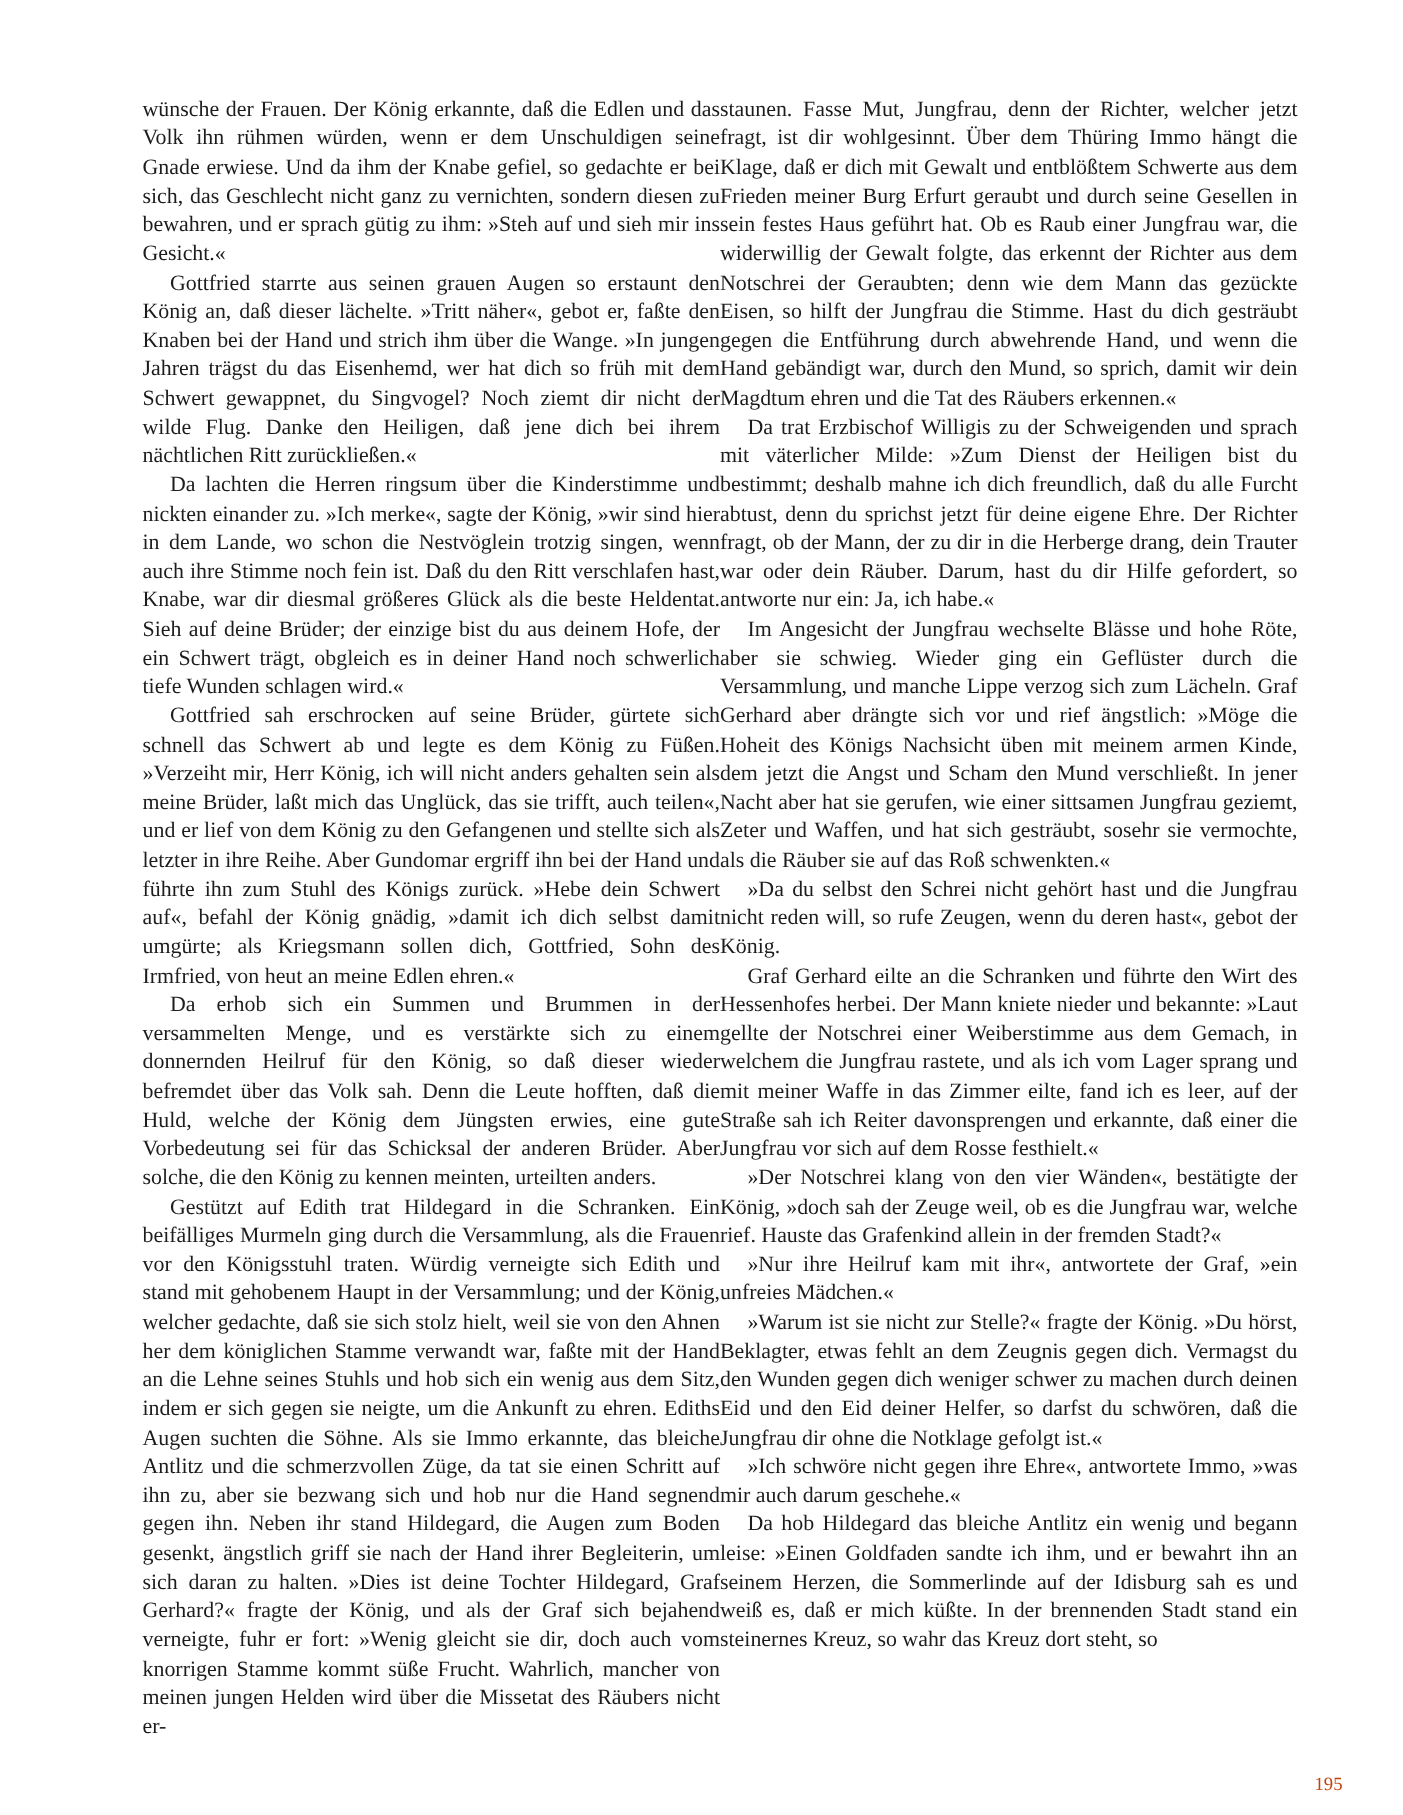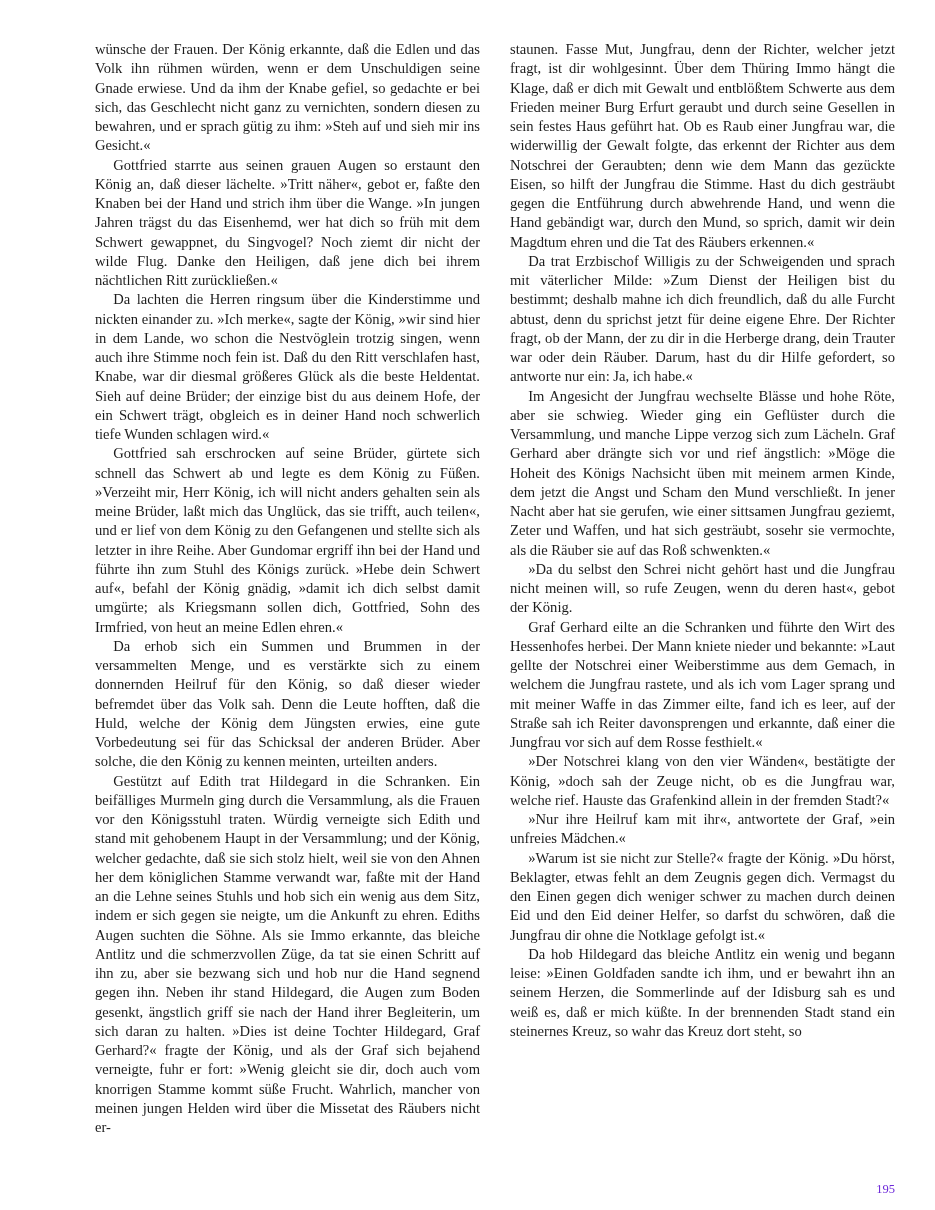--- a/index.html
+++ b/index.html
@@ -12,24 +12,23 @@
     width: 935px;
     height: 1210px;
     background: #ffffff;
     overflow: hidden;
     font-family: "Liberation Serif", "DejaVu Serif", serif;
     color: #1c1c1c;
   }
   .text-area {
     position: absolute;
     left: 95px;
-    top: 40px;
+    top: 64px;
     width: 800px;
     display: flex;
-    gap: 30px;
   }
   .column {
     width: 385px;
     font-size: 14.6px;
     line-height: 19.25px;
     text-align: justify;
     hyphens: auto;
     -webkit-hyphens: auto;
   }
   .column p {
@@ -38,21 +37,21 @@
     text-indent: 1.25em;
   }
   .column p.cont {
     text-indent: 0;
   }
   .page-number {
     position: absolute;
     right: 40px;
     bottom: 13px;
     font-size: 12.5px;
-    color: #6d28d9;
+    color: #c2410c;
   }
 </style>
 </head>
 <body>
 
 <div class="page">
   <div class="text-area">
 
     <div class="column">
       <p class="cont">wünsche der Frauen. Der König erkannte, daß die Edlen und das Volk ihn rühmen würden, wenn er dem Unschuldigen seine Gnade erwiese. Und da ihm der Knabe gefiel, so gedachte er bei sich, das Geschlecht nicht ganz zu vernichten, sondern diesen zu bewahren, und er sprach gütig zu ihm: »Steh auf und sieh mir ins Gesicht.«</p>
@@ -60,24 +59,25 @@
       <p>Da lachten die Herren ringsum über die Kinderstimme und nickten einander zu. »Ich merke«, sagte der König, »wir sind hier in dem Lande, wo schon die Nestvöglein trotzig singen, wenn auch ihre Stimme noch fein ist. Daß du den Ritt verschlafen hast, Knabe, war dir diesmal größeres Glück als die beste Heldentat. Sieh auf deine Brüder; der einzige bist du aus deinem Hofe, der ein Schwert trägt, obgleich es in deiner Hand noch schwerlich tiefe Wunden schlagen wird.«</p>
       <p>Gottfried sah erschrocken auf seine Brüder, gürtete sich schnell das Schwert ab und legte es dem König zu Füßen. »Verzeiht mir, Herr König, ich will nicht anders gehalten sein als meine Brüder, laßt mich das Unglück, das sie trifft, auch teilen«, und er lief von dem König zu den Gefangenen und stellte sich als letzter in ihre Reihe. Aber Gundomar ergriff ihn bei der Hand und führte ihn zum Stuhl des Königs zurück. »Hebe dein Schwert auf«, befahl der König gnädig, »damit ich dich selbst damit umgürte; als Kriegsmann sollen dich, Gottfried, Sohn des Irmfried, von heut an meine Edlen ehren.«</p>
       <p>Da erhob sich ein Summen und Brummen in der versammelten Menge, und es verstärkte sich zu einem donnernden Heilruf für den König, so daß dieser wieder befremdet über das Volk sah. Denn die Leute hofften, daß die Huld, welche der König dem Jüngsten erwies, eine gute Vorbedeutung sei für das Schicksal der anderen Brüder. Aber solche, die den König zu kennen meinten, urteilten anders.</p>
       <p>Gestützt auf Edith trat Hildegard in die Schranken. Ein beifälliges Murmeln ging durch die Versammlung, als die Frauen vor den Königsstuhl traten. Würdig verneigte sich Edith und stand mit gehobenem Haupt in der Versammlung; und der König, welcher gedachte, daß sie sich stolz hielt, weil sie von den Ahnen her dem königlichen Stamme verwandt war, faßte mit der Hand an die Lehne seines Stuhls und hob sich ein wenig aus dem Sitz, indem er sich gegen sie neigte, um die Ankunft zu ehren. Ediths Augen suchten die Söhne. Als sie Immo erkannte, das bleiche Antlitz und die schmerzvollen Züge, da tat sie einen Schritt auf ihn zu, aber sie bezwang sich und hob nur die Hand segnend gegen ihn. Neben ihr stand Hildegard, die Augen zum Boden gesenkt, ängstlich griff sie nach der Hand ihrer Begleiterin, um sich daran zu halten. »Dies ist deine Tochter Hildegard, Graf Gerhard?« fragte der König, und als der Graf sich bejahend verneigte, fuhr er fort: »Wenig gleicht sie dir, doch auch vom knorrigen Stamme kommt süße Frucht. Wahrlich, mancher von meinen jungen Helden wird über die Missetat des Räubers nicht er-</p>
     </div>
 
     <div class="column">
       <p class="cont">staunen. Fasse Mut, Jungfrau, denn der Richter, welcher jetzt fragt, ist dir wohlgesinnt. Über dem Thüring Immo hängt die Klage, daß er dich mit Gewalt und entblößtem Schwerte aus dem Frieden meiner Burg Erfurt geraubt und durch seine Gesellen in sein festes Haus geführt hat. Ob es Raub einer Jungfrau war, die widerwillig der Gewalt folgte, das erkennt der Richter aus dem Notschrei der Geraubten; denn wie dem Mann das gezückte Eisen, so hilft der Jungfrau die Stimme. Hast du dich gesträubt gegen die Entführung durch abwehrende Hand, und wenn die Hand gebändigt war, durch den Mund, so sprich, damit wir dein Magdtum ehren und die Tat des Räubers erkennen.«</p>
       <p>Da trat Erzbischof Willigis zu der Schweigenden und sprach mit väterlicher Milde: »Zum Dienst der Heiligen bist du bestimmt; deshalb mahne ich dich freundlich, daß du alle Furcht abtust, denn du sprichst jetzt für deine eigene Ehre. Der Richter fragt, ob der Mann, der zu dir in die Herberge drang, dein Trauter war oder dein Räuber. Darum, hast du dir Hilfe gefordert, so antworte nur ein: Ja, ich habe.«</p>
       <p>Im Angesicht der Jungfrau wechselte Blässe und hohe Röte, aber sie schwieg. Wieder ging ein Geflüster durch die Versammlung, und manche Lippe verzog sich zum Lächeln. Graf Gerhard aber drängte sich vor und rief ängstlich: »Möge die Hoheit des Königs Nachsicht üben mit meinem armen Kinde, dem jetzt die Angst und Scham den Mund verschließt. In jener Nacht aber hat sie gerufen, wie einer sittsamen Jungfrau geziemt, Zeter und Waffen, und hat sich gesträubt, sosehr sie vermochte, als die Räuber sie auf das Roß schwenkten.«</p>
-      <p>»Da du selbst den Schrei nicht gehört hast und die Jungfrau nicht meinen will, so rufe Zeugen, wenn du deren hast«, gebot der König.</p>
+      <p>»Da du selbst den Schrei nicht gehört hast und die Jungfrau nicht reden will, so rufe Zeugen, wenn du deren hast«, gebot der König.</p>
       <p>Graf Gerhard eilte an die Schranken und führte den Wirt des Hessenhofes herbei. Der Mann kniete nieder und bekannte: »Laut gellte der Notschrei einer Weiberstimme aus dem Gemach, in welchem die Jungfrau rastete, und als ich vom Lager sprang und mit meiner Waffe in das Zimmer eilte, fand ich es leer, auf der Straße sah ich Reiter davonsprengen und erkannte, daß einer die Jungfrau vor sich auf dem Rosse festhielt.«</p>
-      <p>»Der Notschrei klang von den vier Wänden«, bestätigte der König, »doch sah der Zeuge nicht, ob es die Jungfrau war, welche rief. Hauste das Grafenkind allein in der fremden Stadt?«</p>
+      <p>»Der Notschrei klang von den vier Wänden«, bestätigte der König, »doch sah der Zeuge weil, ob es die Jungfrau war, welche rief. Hauste das Grafenkind allein in der fremden Stadt?«</p>
       <p>»Nur ihre Heilruf kam mit ihr«, antwortete der Graf, »ein unfreies Mädchen.«</p>
-      <p>»Warum ist sie nicht zur Stelle?« fragte der König. »Du hörst, Beklagter, etwas fehlt an dem Zeugnis gegen dich. Vermagst du den Einen gegen dich weniger schwer zu machen durch deinen Eid und den Eid deiner Helfer, so darfst du schwören, daß die Jungfrau dir ohne die Notklage gefolgt ist.«</p>
+      <p>»Warum ist sie nicht zur Stelle?« fragte der König. »Du hörst, Beklagter, etwas fehlt an dem Zeugnis gegen dich. Vermagst du den Wunden gegen dich weniger schwer zu machen durch deinen Eid und den Eid deiner Helfer, so darfst du schwören, daß die Jungfrau dir ohne die Notklage gefolgt ist.«</p>
+      <p>»Ich schwöre nicht gegen ihre Ehre«, antwortete Immo, »was mir auch darum geschehe.«</p>
       <p>Da hob Hildegard das bleiche Antlitz ein wenig und begann leise: »Einen Goldfaden sandte ich ihm, und er bewahrt ihn an seinem Herzen, die Sommerlinde auf der Idisburg sah es und weiß es, daß er mich küßte. In der brennenden Stadt stand ein steinernes Kreuz, so wahr das Kreuz dort steht, so</p>
     </div>
 
   </div>
 
   <div class="page-number">195</div>
 </div>
 
 </body></html>

